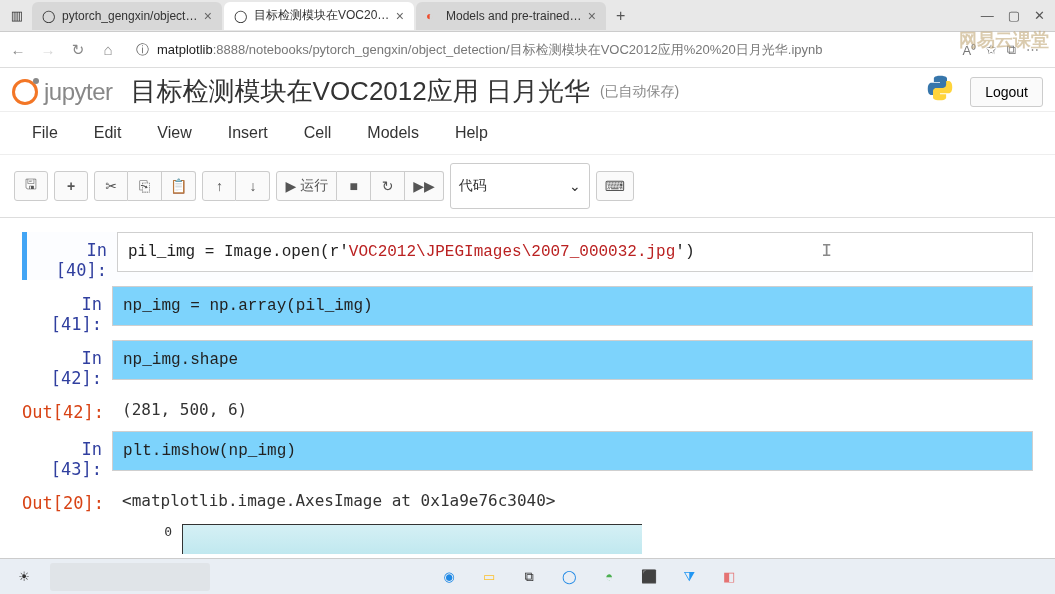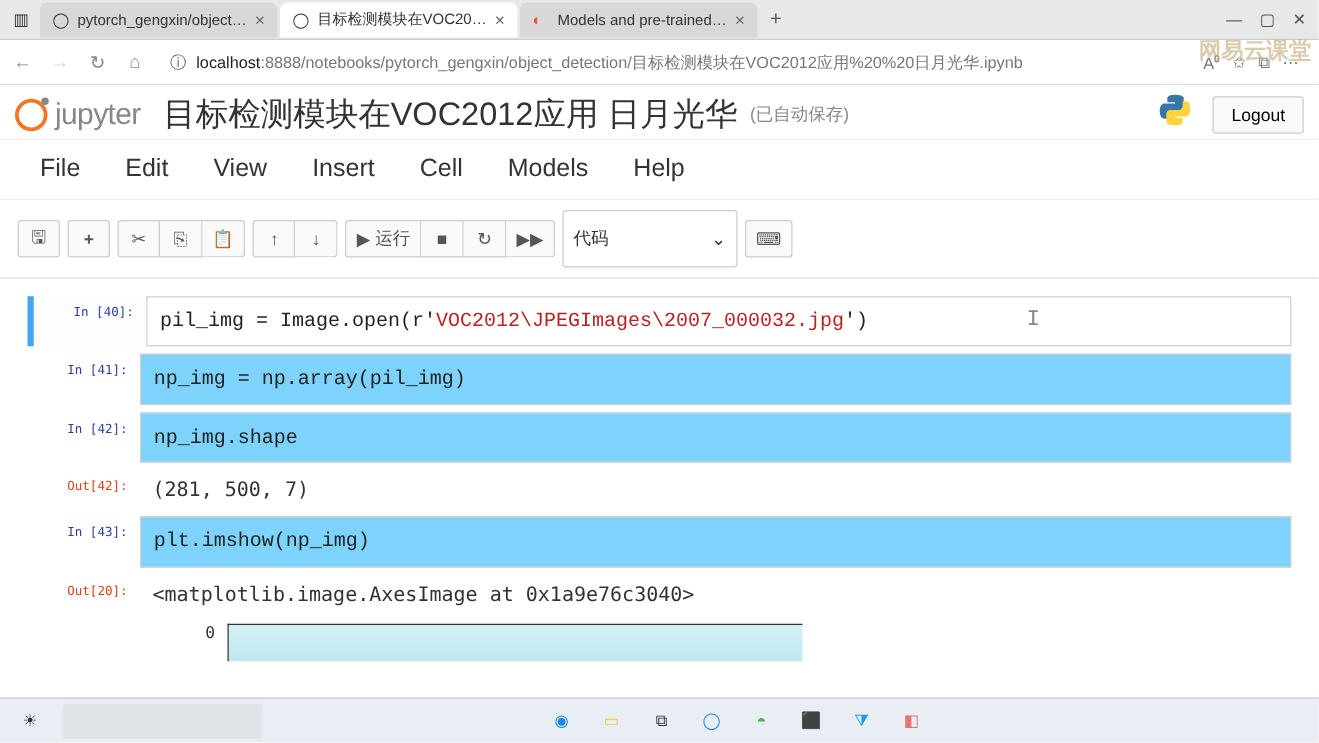--- a/index.html
+++ b/index.html
@@ -32,21 +32,21 @@
   .logo-circ::after { content:""; position:absolute; width:6px; height:6px; background:#888; border-radius:50%; top:-4px; right:-4px; }
   .jp-word { font-size: 24px; color: #888; letter-spacing: -0.5px; }
   .nb-title { font-size: 26px; color: #333; margin-left: 18px; }
   .autosave { color: #888; font-size: 14px; margin-left: 10px; }
   .jp-right { margin-left: auto; display: flex; align-items: center; gap: 16px; justify-content: flex-end; }
   .py-logo { font-size: 28px; }
   .logout-btn { border: 1px solid #ccc; border-radius: 3px; padding: 6px 14px; background: #fafafa; font-size: 14px; }
   
   
   .menubar { display: flex; align-items: center; padding: 6px 14px; border-top: 1px solid #eee; }
-  .menu-item { font-size: 20px; color: #333; padding: 6px 18px; }
+  .menu-item { font-size: 16px; color: #333; padding: 6px 18px; }
   .menu-right { margin-left: auto; display: flex; align-items: center; gap: 12px; }
   .trusted { border: 1px solid #ccc; padding: 4px 10px; border-radius: 3px; background: #fafafa; font-size: 14px; color: #888; }
   .pencil { color: #555; }
   .kernel-box { border: 1px solid #ccc; padding: 4px 10px; border-radius: 3px; background: #fafafa; font-size: 15px; display: flex; align-items: center; gap: 8px; }
   .kernel-ind { width: 14px; height: 14px; border: 1px solid #888; border-radius: 50%; }
   
   
   .toolbar { display: flex; align-items: center; padding: 8px 14px; border-top: 1px solid #eee; border-bottom: 1px solid #ddd; gap: 6px; }
   .tb-group { display: flex; gap: 0; }
   .tb-btn { border: 1px solid #ccc; background: #fafafa; height: 30px; min-width: 34px; padding: 0 8px; display: flex; align-items: center; justify-content: center; font-size: 14px; color: #555; }
@@ -54,21 +54,21 @@
   .tb-btn:last-child { border-radius: 0 3px 3px 0; }
   .tb-btn + .tb-btn { border-left: none; }
   .tb-btn.solo { border-radius: 3px; }
   .run-text { margin-left: 4px; }
   .cell-type { border: 1px solid #ccc; height: 46px; width: 140px; padding: 0 8px; background: #fff; display: flex; align-items: center; justify-content: space-between; border-radius: 3px; font-size: 14px; }
   
   
   .nb-area { padding: 8px 22px; }
   .cell { display: flex; margin: 6px 0; }
   .cell.selected { border-left: 5px solid #42A5F5; background: #f0f7ff33; padding-left: 0; }
-  .prompt { width: 90px; text-align: right; font-family: "Consolas", monospace; font-size: 10px; padding: 8px 10px 0 0; color: #303F9F; flex-shrink: 0; }
+  .prompt { width: 90px; text-align: right; font-family: "Consolas", monospace; font-size: 17px; padding: 8px 10px 0 0; color: #303F9F; flex-shrink: 0; }
   .prompt.out { color: #D84315; }
   .cell-body { flex: 1; }
   .code-box { border: 1px solid #cfcfcf; background: #7dd3fc; padding: 8px 10px; font-family: "Consolas", "Courier New", monospace; font-size: 16px; line-height: 1.4; position: relative; }
   .cell.selected .code-box { background: #fff; }
   .output-text { padding: 6px 10px; font-family: "Consolas", monospace; font-size: 16px; }
   
   .tok-var { color: #222; }
   .tok-str { color: #BA2121; }
   .cursor-caret { color: #888; font-size: 18px; position: absolute; right: 200px; top: 6px; }
   
@@ -109,21 +109,21 @@
 </div>
 
 <div class="addr-bar">
   <span class="addr-btn">←</span>
   <span class="addr-btn" style="opacity:.35">→</span>
   <span class="addr-btn">↻</span>
   <span class="addr-btn">⌂</span>
   <div class="addr-box">
     <span class="addr-info">ⓘ</span>
     <span class="url">
-      <span class="host">localhost</span><span>:8888/notebooks/pytorch_gengxin/object_detection/目标检测模块在VOC2012应用%20%20日月光华.ipynb</span>
+      <span class="host">matplotlib</span><span>:8888/notebooks/pytorch_gengxin/object_detection/目标检测模块在VOC2012应用%20%20日月光华.ipynb</span>
     </span>
   </div>
   <div class="addr-right">
     <span>A⁰</span>
     <span>✩</span>
     <span>⧉</span>
     <span>⋯</span>
   </div>
 </div>
 <div class="brand-wm">网易云课堂</div>
@@ -214,21 +214,21 @@
     <div class="prompt">In [42]:</div>
     <div class="cell-body">
       <div class="code-box">
         <span class="tok-var">np_img.shape</span>
       </div>
     </div>
   </div>
   <div class="cell">
     <div class="prompt out">Out[42]:</div>
     <div class="cell-body">
-      <div class="output-text">(281, 500, 7)</div>
+      <div class="output-text">(281, 500, 6)</div>
     </div>
   </div>
 
   <div class="cell">
     <div class="prompt">In [43]:</div>
     <div class="cell-body">
       <div class="code-box">
         <span class="tok-var">plt.imshow(np_img)</span>
       </div>
     </div>

